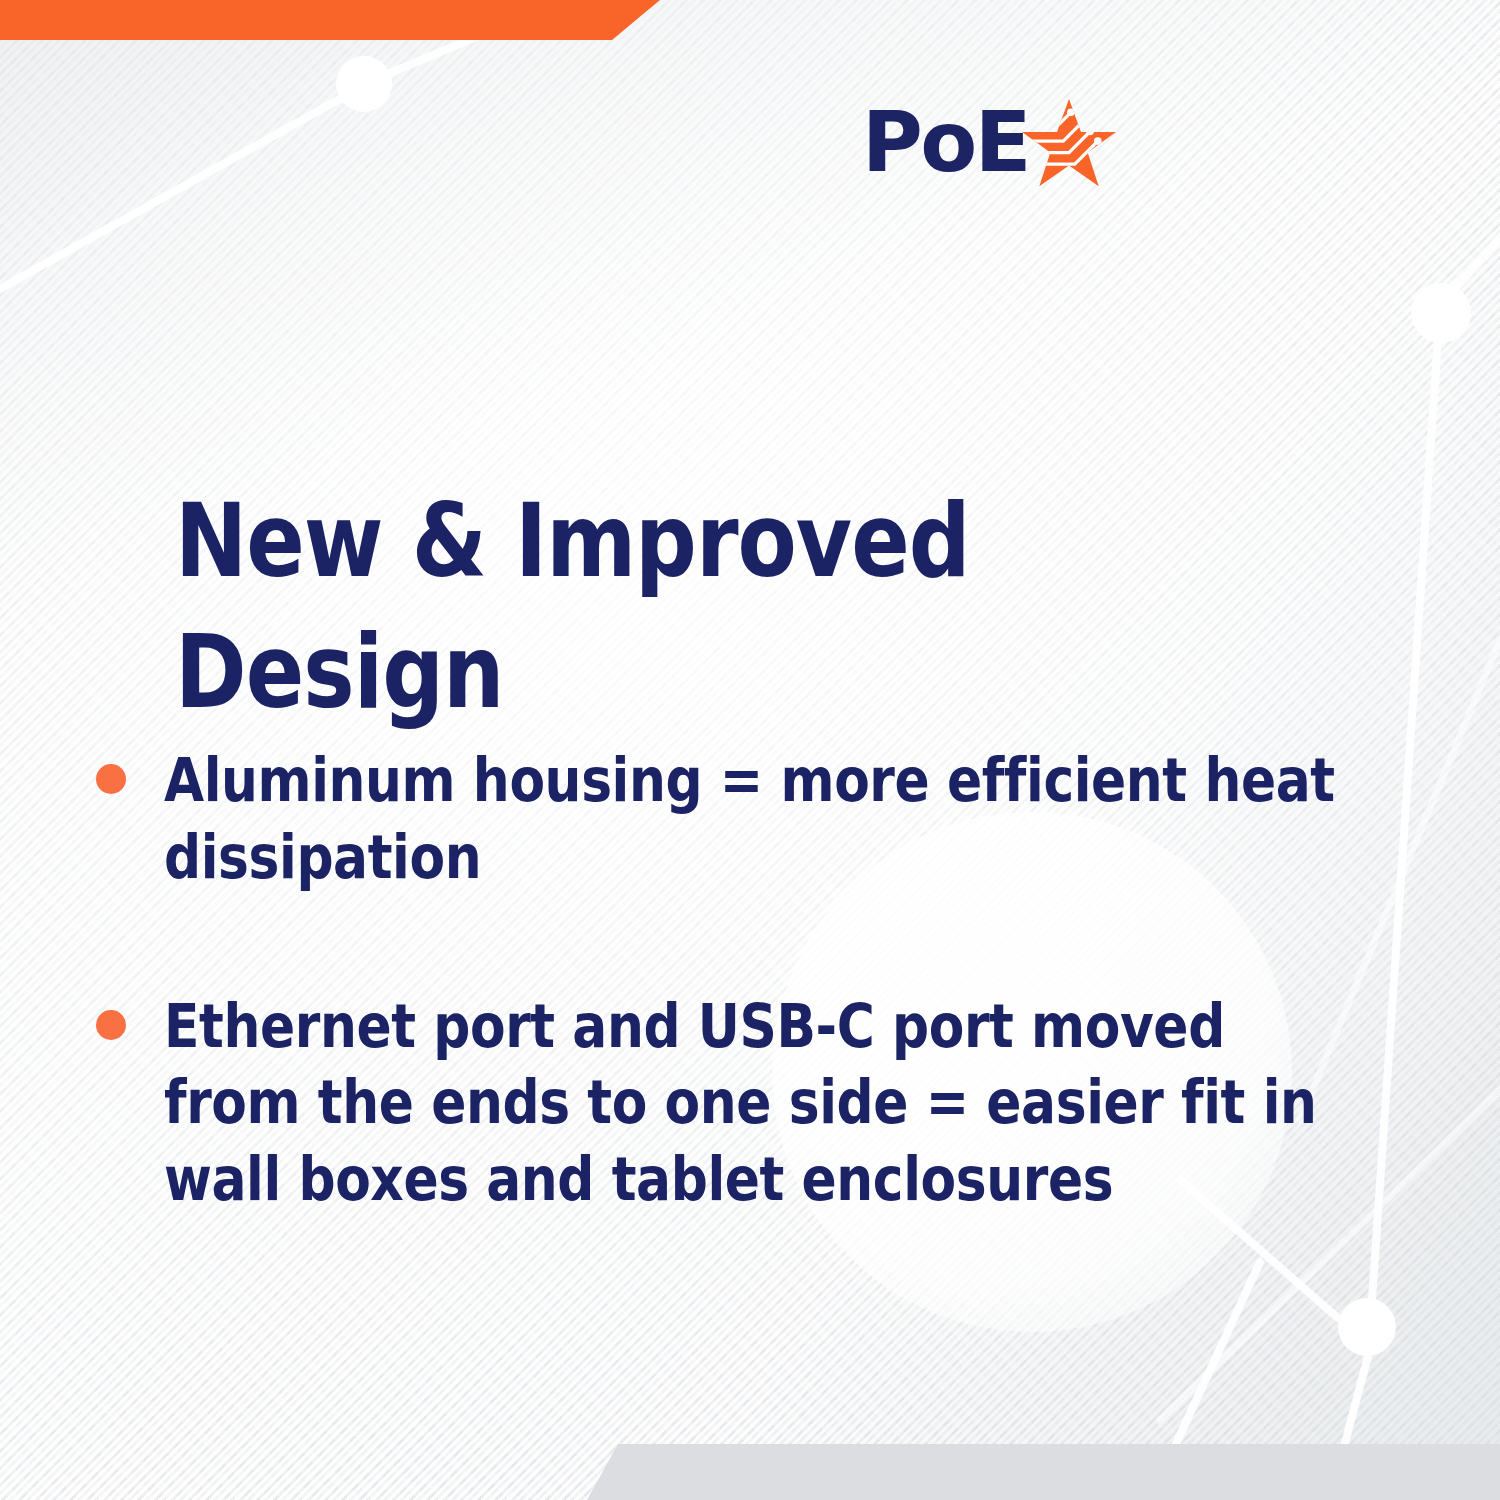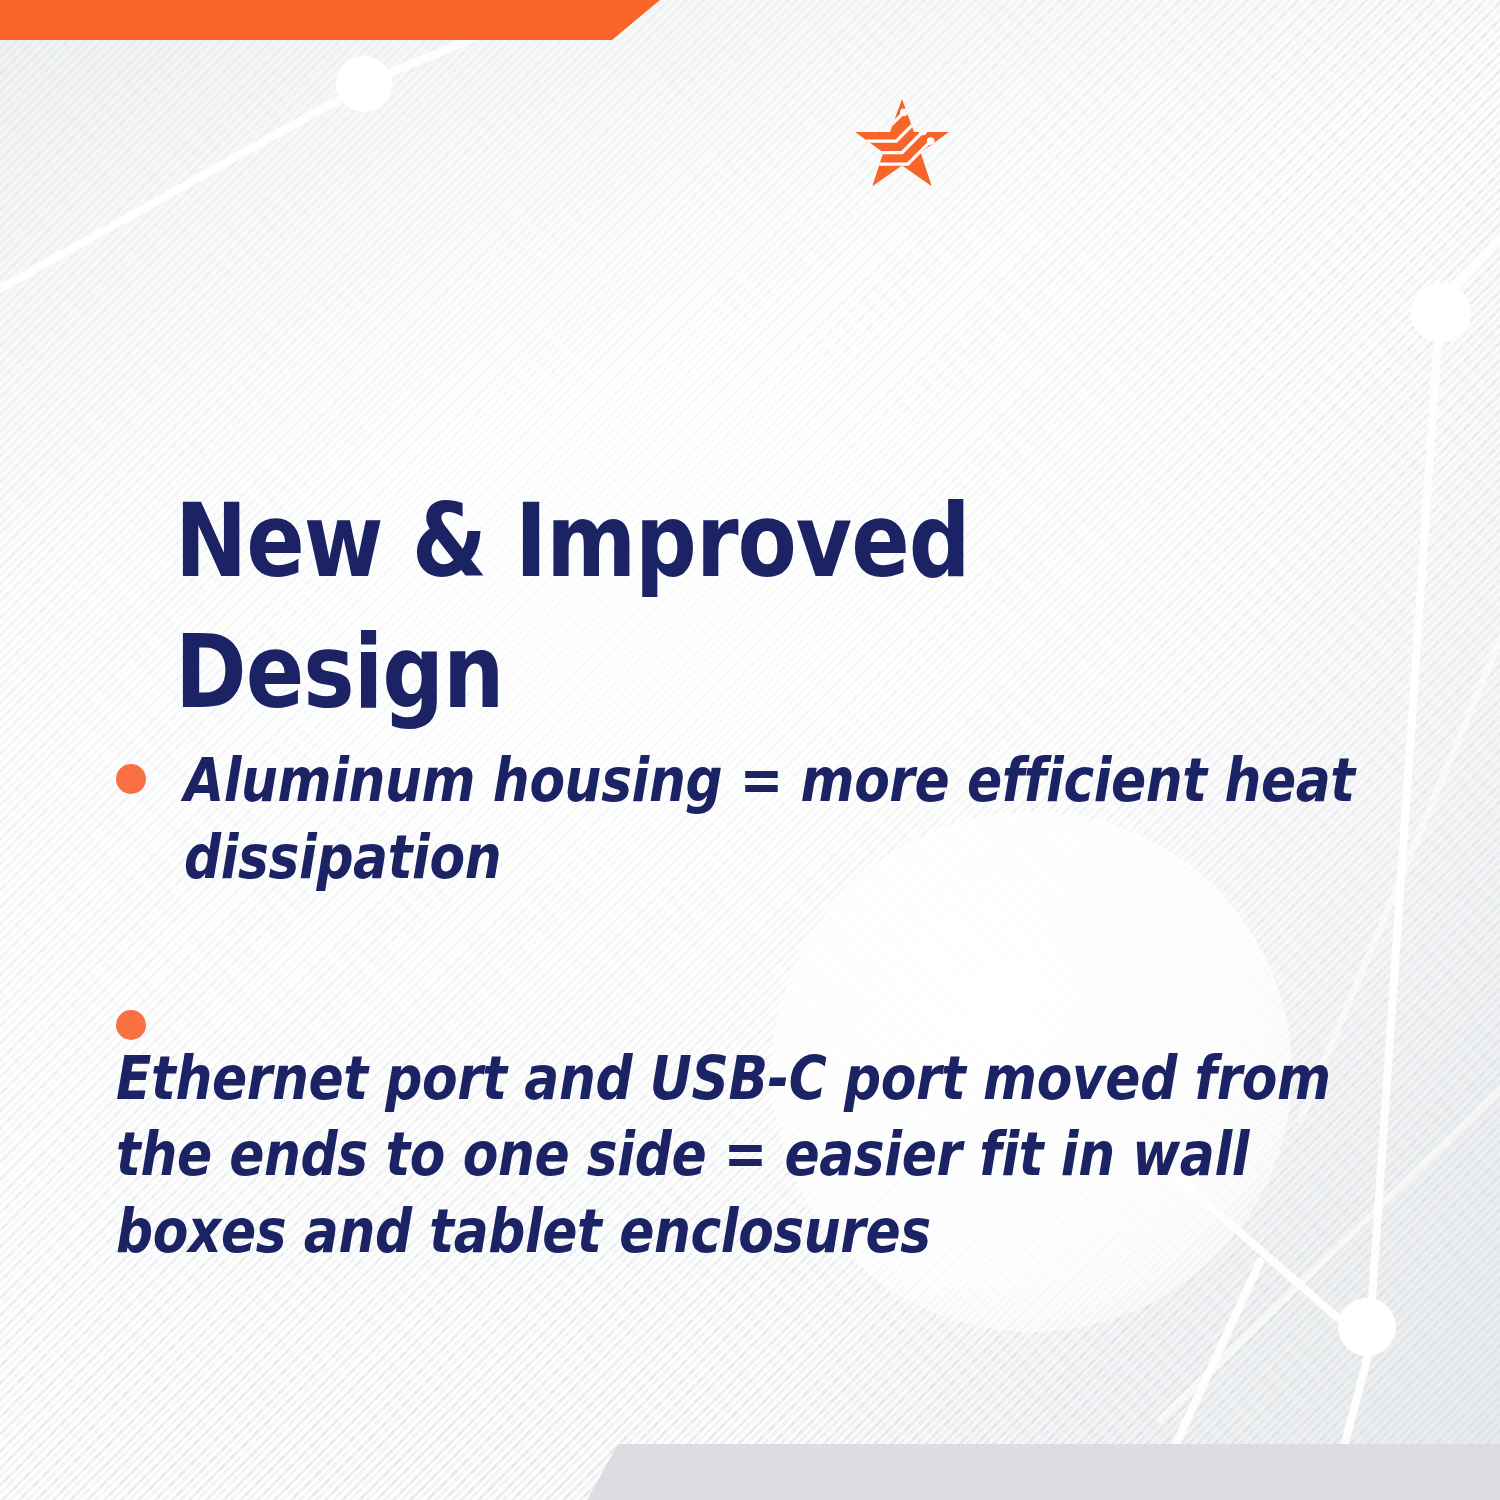--- a/index.html
+++ b/index.html
@@ -133,31 +133,30 @@
     line-height: 1.28;
     letter-spacing: -1px;
     color: #1b2364;
     transform: scaleX(0.94);
     transform-origin: left center;
   }
 
   
   .bullets {
     position: absolute;
-    left: 116px;
+    left: 96px;
     top: 742px;
     width: 1320px;
-    font-style: italic;
   }
   .bullet-row {
     display: flex;
     align-items: flex-start;
     margin-bottom: 92px;
   }
-  .bullet-row:last-child { margin-bottom: 0; flex-direction: column; }
+  .bullet-row:last-child { margin-bottom: 0; }
   .bullet-dot {
     width: 30px;
     height: 30px;
     border-radius: 50%;
     background: #f97042;
     flex: 0 0 auto;
     margin-top: 22px;
     margin-right: 38px;
   }
   .bullet-text {
@@ -201,20 +200,21 @@
     </g>
   </svg>
 
   <div class="soft-circle"></div>
 
   <div class="orange-banner"></div>
 
   <div class="gray-band"></div>
 
   <div class="logo">
+    <span class="logo-word">PoE</span>
     <span class="logo-star">
       <svg width="96" height="92" viewBox="0 0 100 96">
         <defs>
           <clipPath id="starClip">
             <polygon points="50,2 62.5,36.5 99,36.5 69.5,58 81,93 50,71.5 19,93 30.5,58 1,36.5 37.5,36.5"></polygon>
           </clipPath>
         </defs>
         <polygon points="50,2 62.5,36.5 99,36.5 69.5,58 81,93 50,71.5 19,93 30.5,58 1,36.5 37.5,36.5" fill="#f96428"></polygon>
         <g clip-path="url(#starClip)" stroke="#ffffff" stroke-width="3.4" fill="none" stroke-linecap="round">
           <path d="M14 34 L34 34 L52 16"></path>

